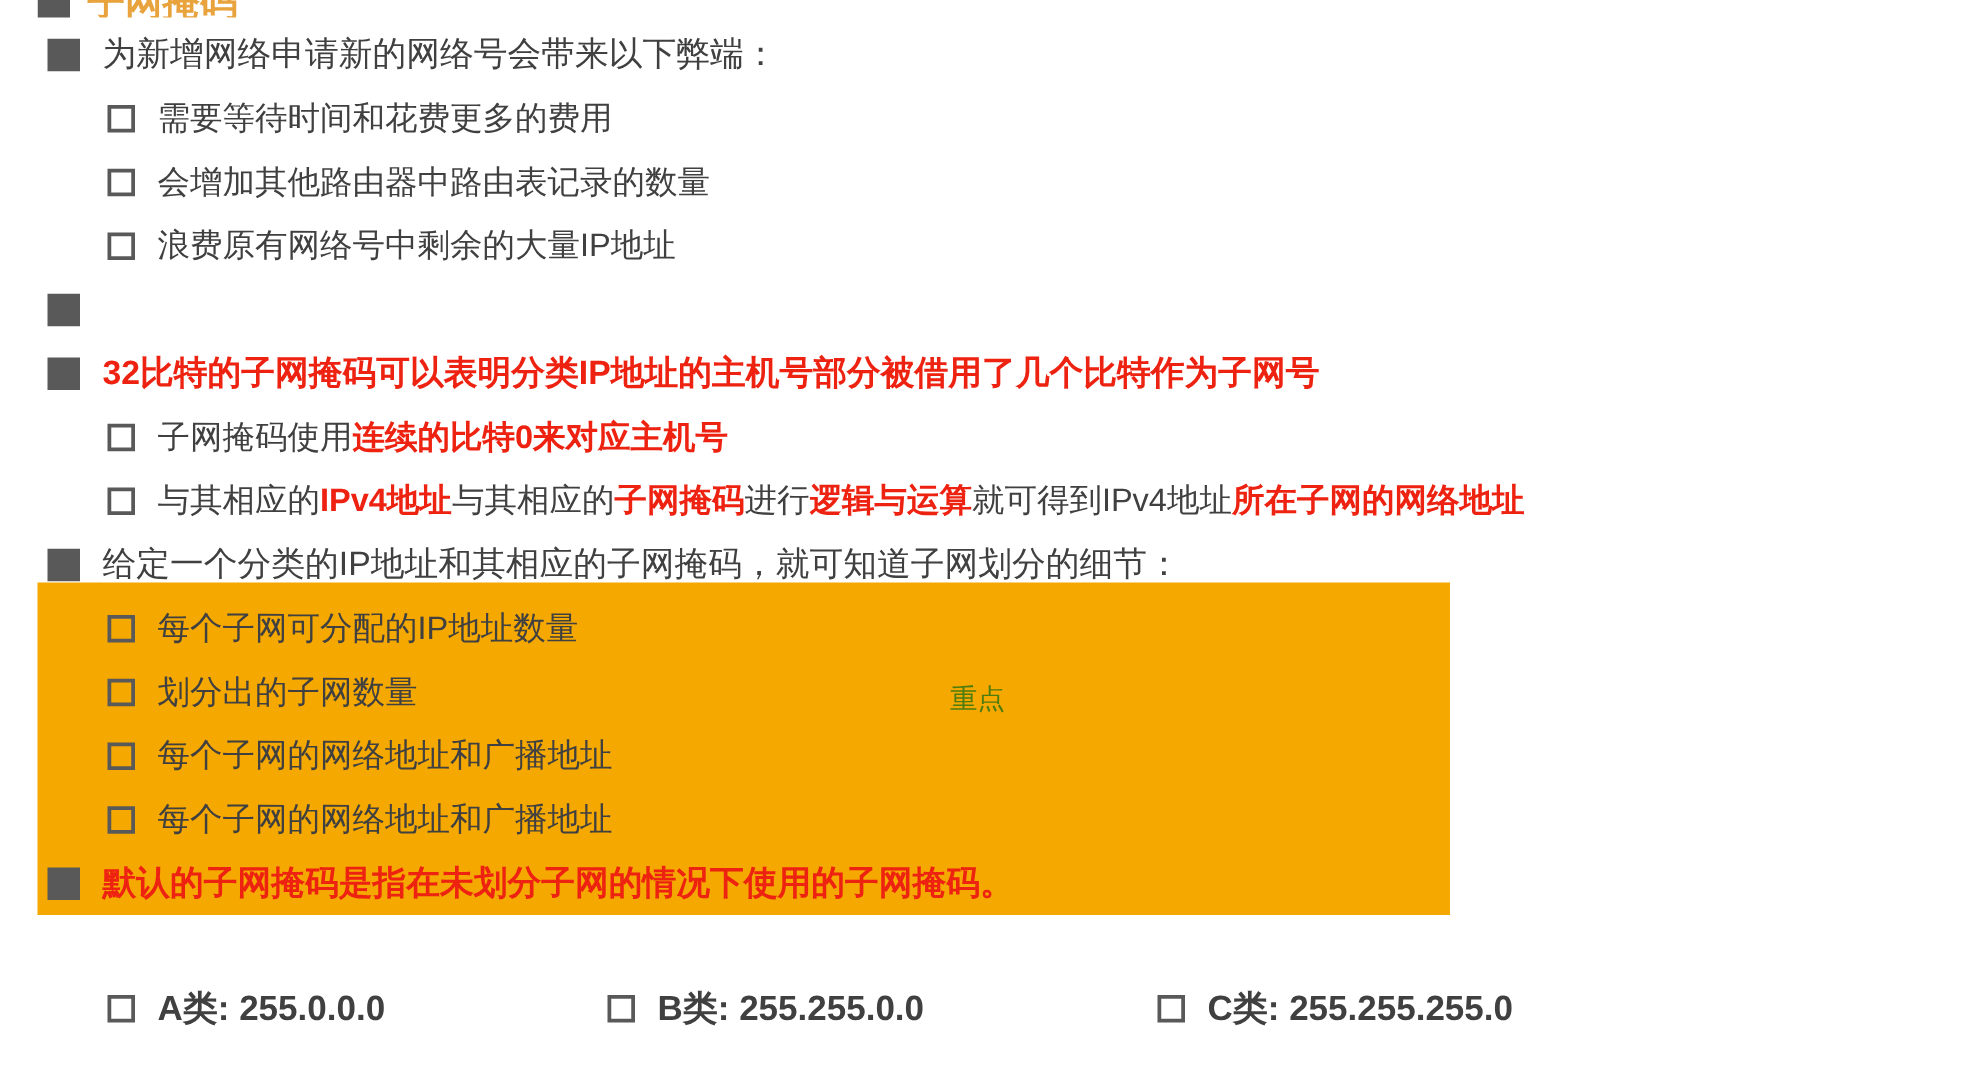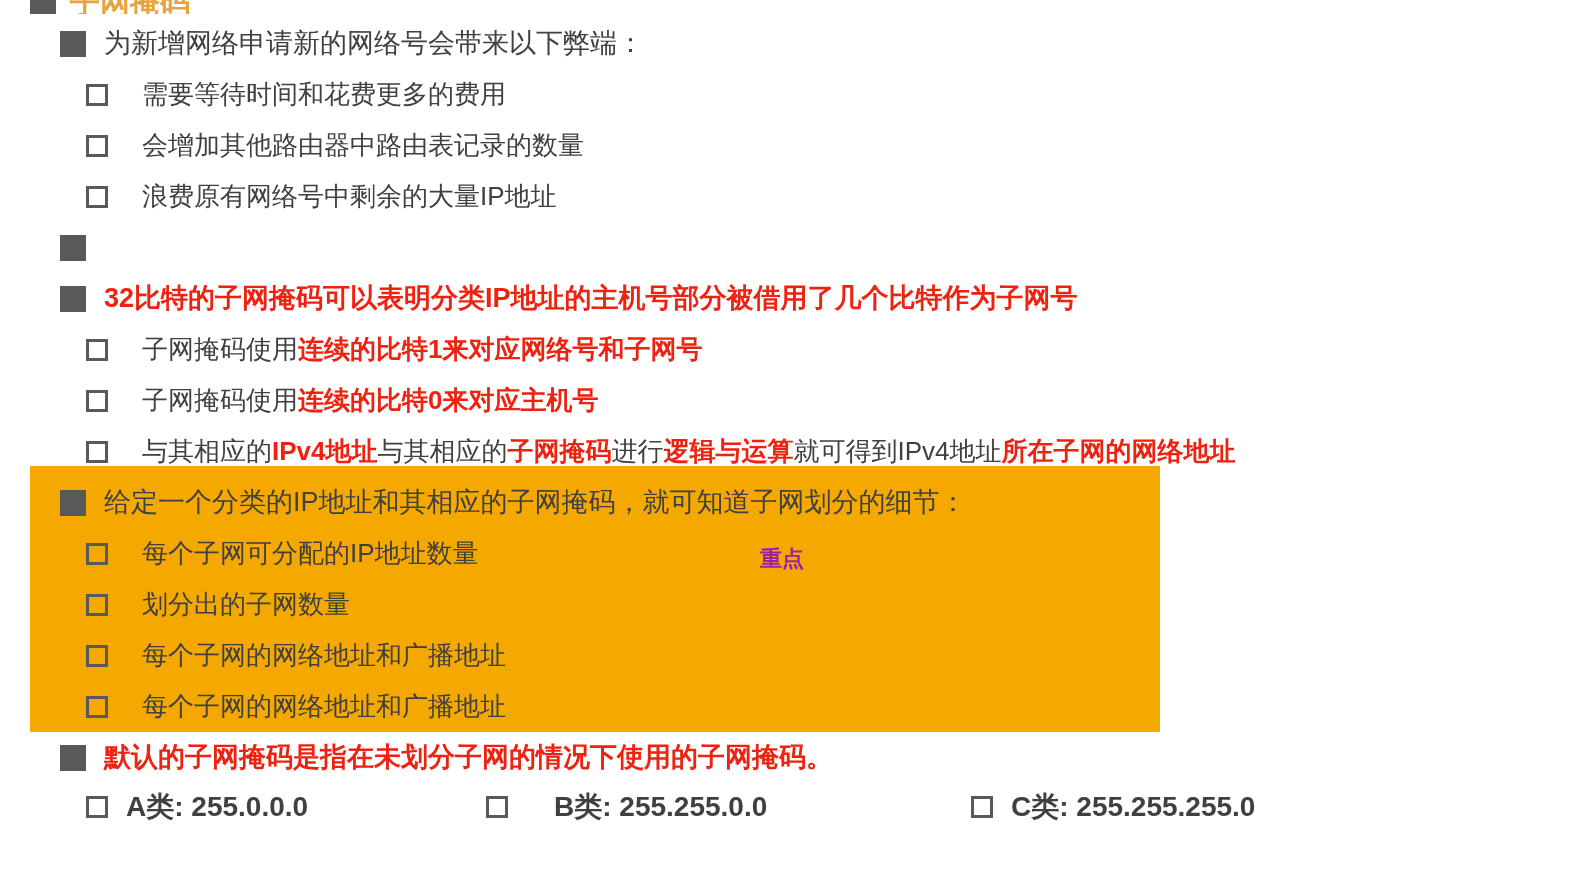--- a/index.html
+++ b/index.html
@@ -66,21 +66,21 @@
   }
 
   .row {
     display: flex;
     align-items: flex-start;
     position: relative;
   }
 
   
   .l1 {
-    margin-left: 60px;
+    margin-left: 38px;
     min-height: 51px;
     align-items: center;
   }
   .l1 .bullet {
     width: 26px;
     height: 26px;
     background: #595959;
     flex: 0 0 26px;
     margin-right: 18px;
   }
@@ -104,36 +104,34 @@
     box-sizing: border-box;
     flex: 0 0 22px;
     margin-right: 18px;
     background: transparent;
   }
   .l2 .txt {
     font-size: 26px;
     line-height: 1.15;
     color: #404040;
     white-space: nowrap;
-    margin-left: 16px;
   }
 
   .red {
     color: #ee2211;
     font-weight: bold;
   }
 
   
   .annot {
     position: absolute;
     left: 760px;
     top: 544px;
     font-size: 22px;
-    color: #a21caf;
-    font-weight: bold;
+    color: #4d7c0f;
   }
 
   
   .bottom-row {
     position: absolute;
     left: 86px;
     top: 788px;
     width: 1460px;
     display: flex;
     align-items: center;
@@ -151,21 +149,21 @@
     flex: 0 0 22px;
     margin-right: 18px;
   }
   .bottom-row .cell .txt {
     font-size: 28px;
     font-weight: bold;
     color: #404040;
     white-space: nowrap;
   }
   .cell-a { width: 400px; }
-  .cell-b { width: 485px; gap: 28px; }
+  .cell-b { width: 440px; }
   .cell-c { width: 440px; }
 </style>
 </head>
 <body>
 
 <div class="slide">
 
   <div class="top-strip">
     <span class="sq"></span>
     <span class="ttl">子网掩码</span>
@@ -197,24 +195,20 @@
 
     <div class="row l1">
       <span class="bullet"></span>
     </div>
 
     <div class="row l1">
       <span class="bullet"></span>
       <span class="txt"><span class="red">32比特的子网掩码可以表明分类IP地址的主机号部分被借用了几个比特作为子网号</span></span>
     </div>
 
-    <div class="row l2">
-      <span class="bullet"></span>
-      <span class="txt"><span>子网掩码使用</span><span class="red">连续的比特1来对应网络号和子网号</span></span>
-    </div>
 
     <div class="row l2">
       <span class="bullet"></span>
       <span class="txt"><span>子网掩码使用</span><span class="red">连续的比特0来对应主机号</span></span>
     </div>
 
     <div class="row l2">
       <span class="bullet"></span>
       <span class="txt"><span>与其相应的</span><span class="red">IPv4地址</span><span>与其相应的</span><span class="red">子网掩码</span><span>进行</span><span class="red">逻辑与运算</span><span>就可得到IPv4地址</span><span class="red">所在子网的网络地址</span></span>
     </div>

